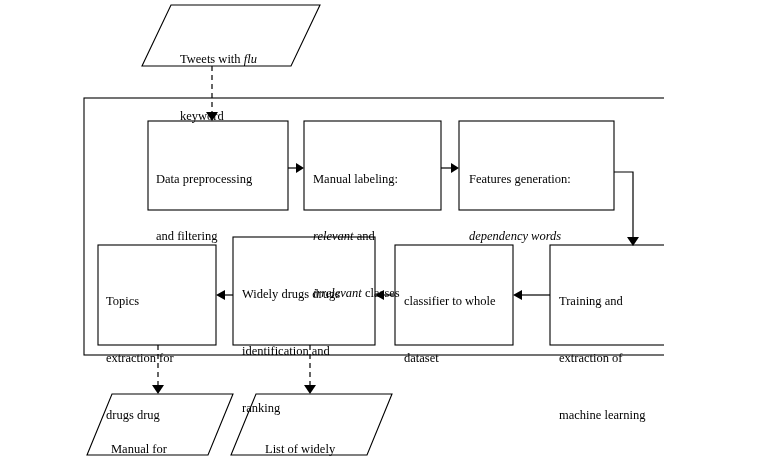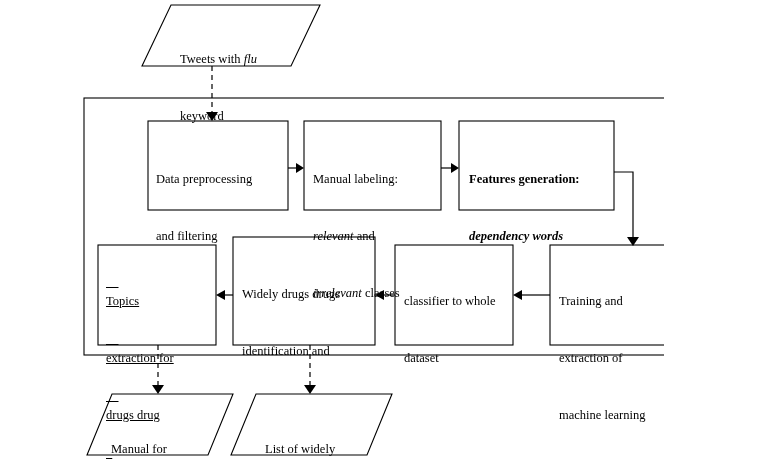--- a/index.html
+++ b/index.html
@@ -120,34 +120,35 @@
     <div>Data preprocessing</div>
     <div>and filtering</div>
   </div>
 
   <div class="node-text" style="left:313px; top:132px; width:128px;">
     <div>Manual labeling:</div>
     <div><span class="it">relevant</span><span> and</span></div>
     <div><span class="it">irrelevant</span><span> classes</span></div>
   </div>
 
-  <div class="node-text" style="left:469px; top:132px; width:146px;font-weight:bold;">
+  <div class="node-text" style="left:469px; top:132px; width:146px;">
     <div>Features generation:</div>
     <div class="it">dependency words</div>
   </div>
 
-  <div class="node-text" style="left:106px; top:254px; width:112px;text-decoration:underline;">
+  <div class="node-text" style="left:106px; top:254px; width:112px;">
     <div>Topics</div>
     <div>extraction for</div>
     <div>drugs drug</div>
   </div>
 
   <div class="node-text" style="left:242px; top:247px; width:134px;">
     <div>Widely drugs drugs</div>
     <div>identification and</div>
+    <div>ranking</div>
   </div>
 
   <div class="node-text" style="left:404px; top:254px; width:112px;">
     <div>classifier to whole</div>
     <div>dataset</div>
   </div>
 
   <div class="node-text" style="left:559px; top:254px; width:118px;">
     <div>Training and</div>
     <div>extraction of</div>

